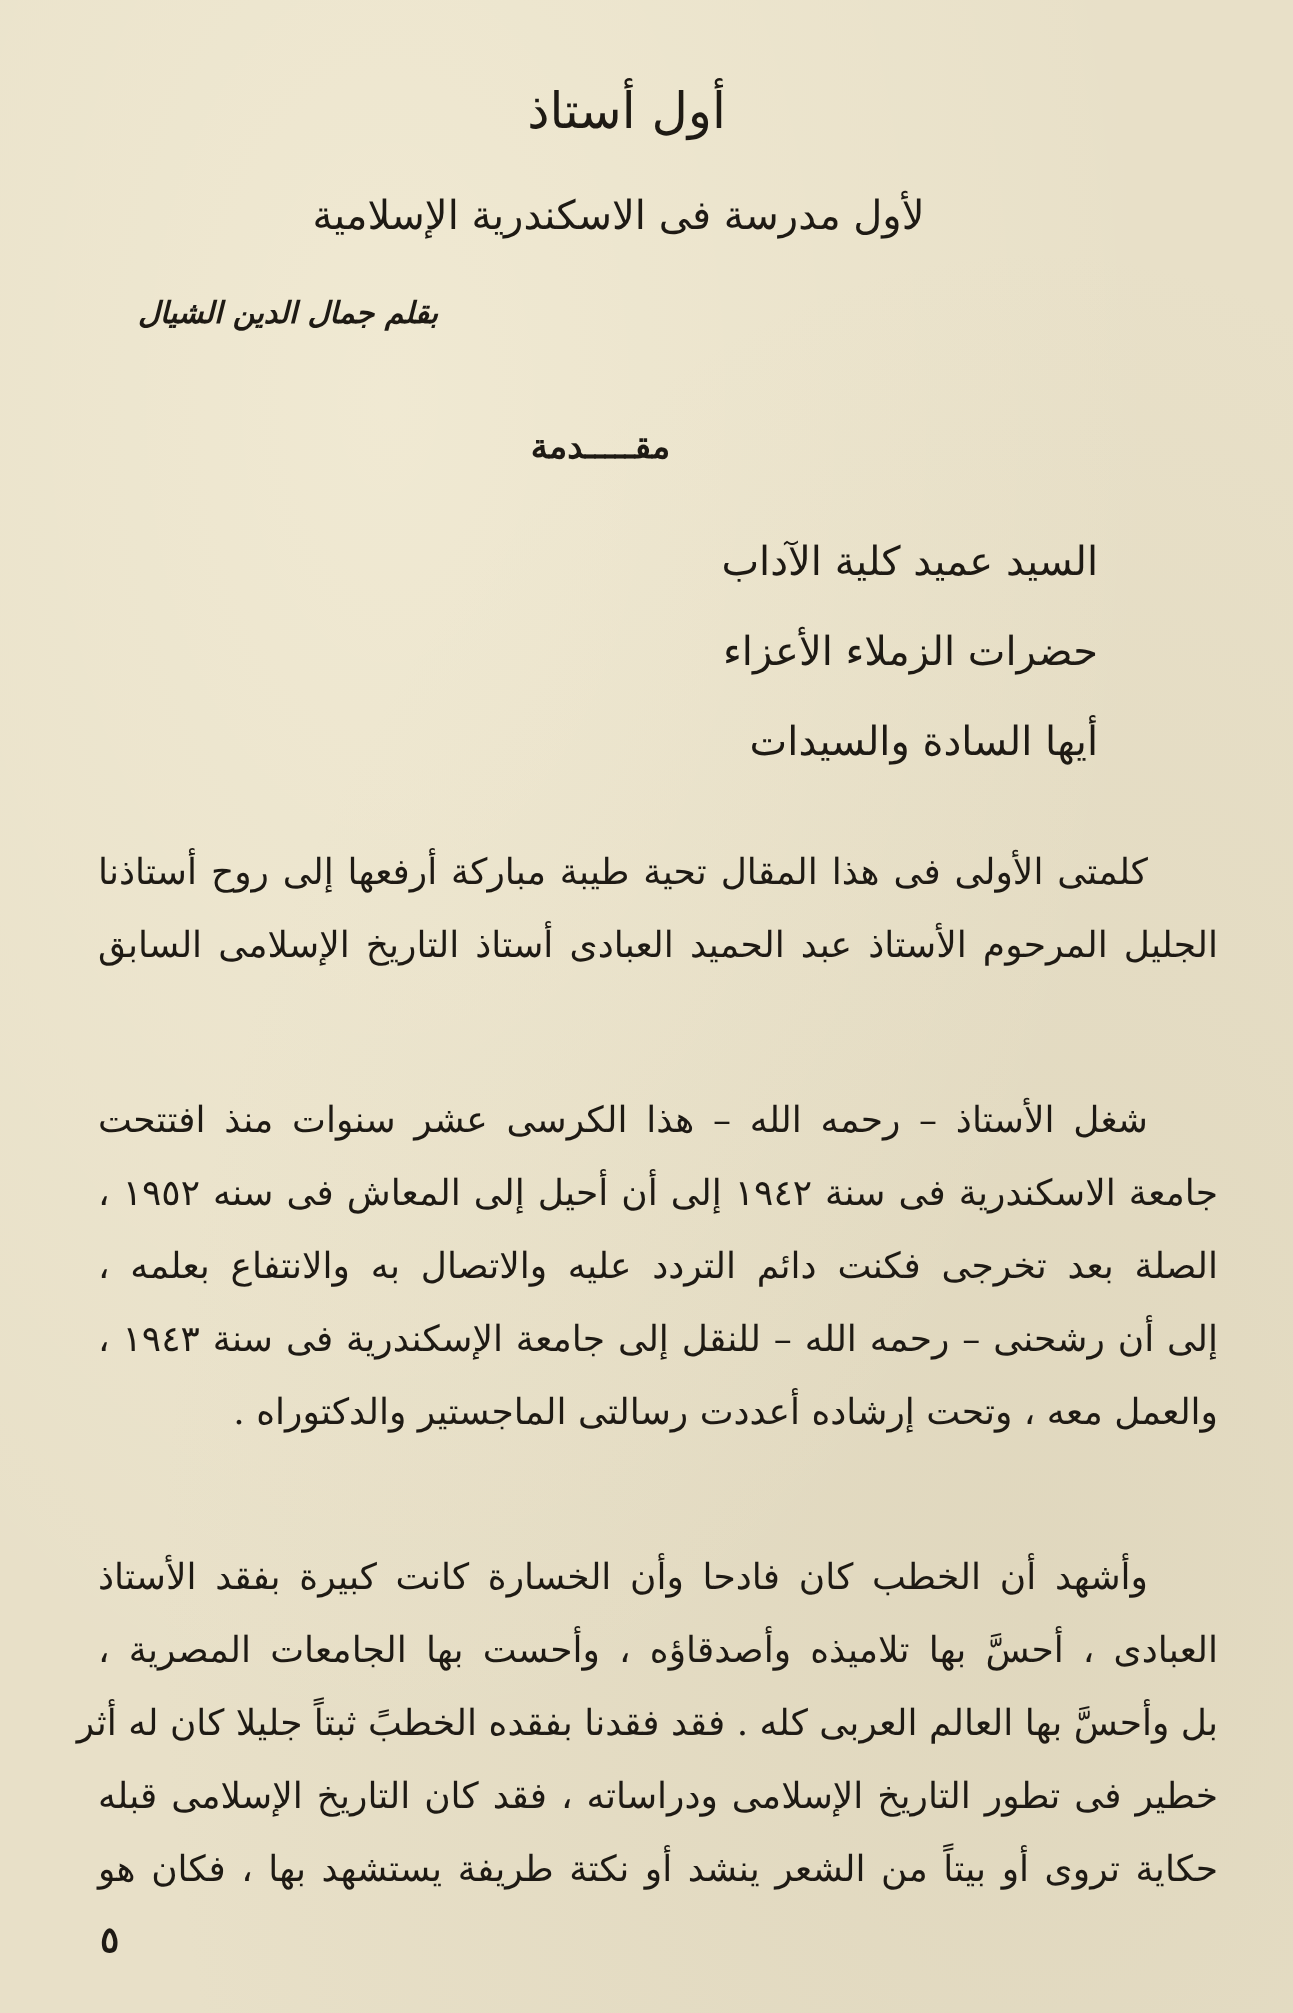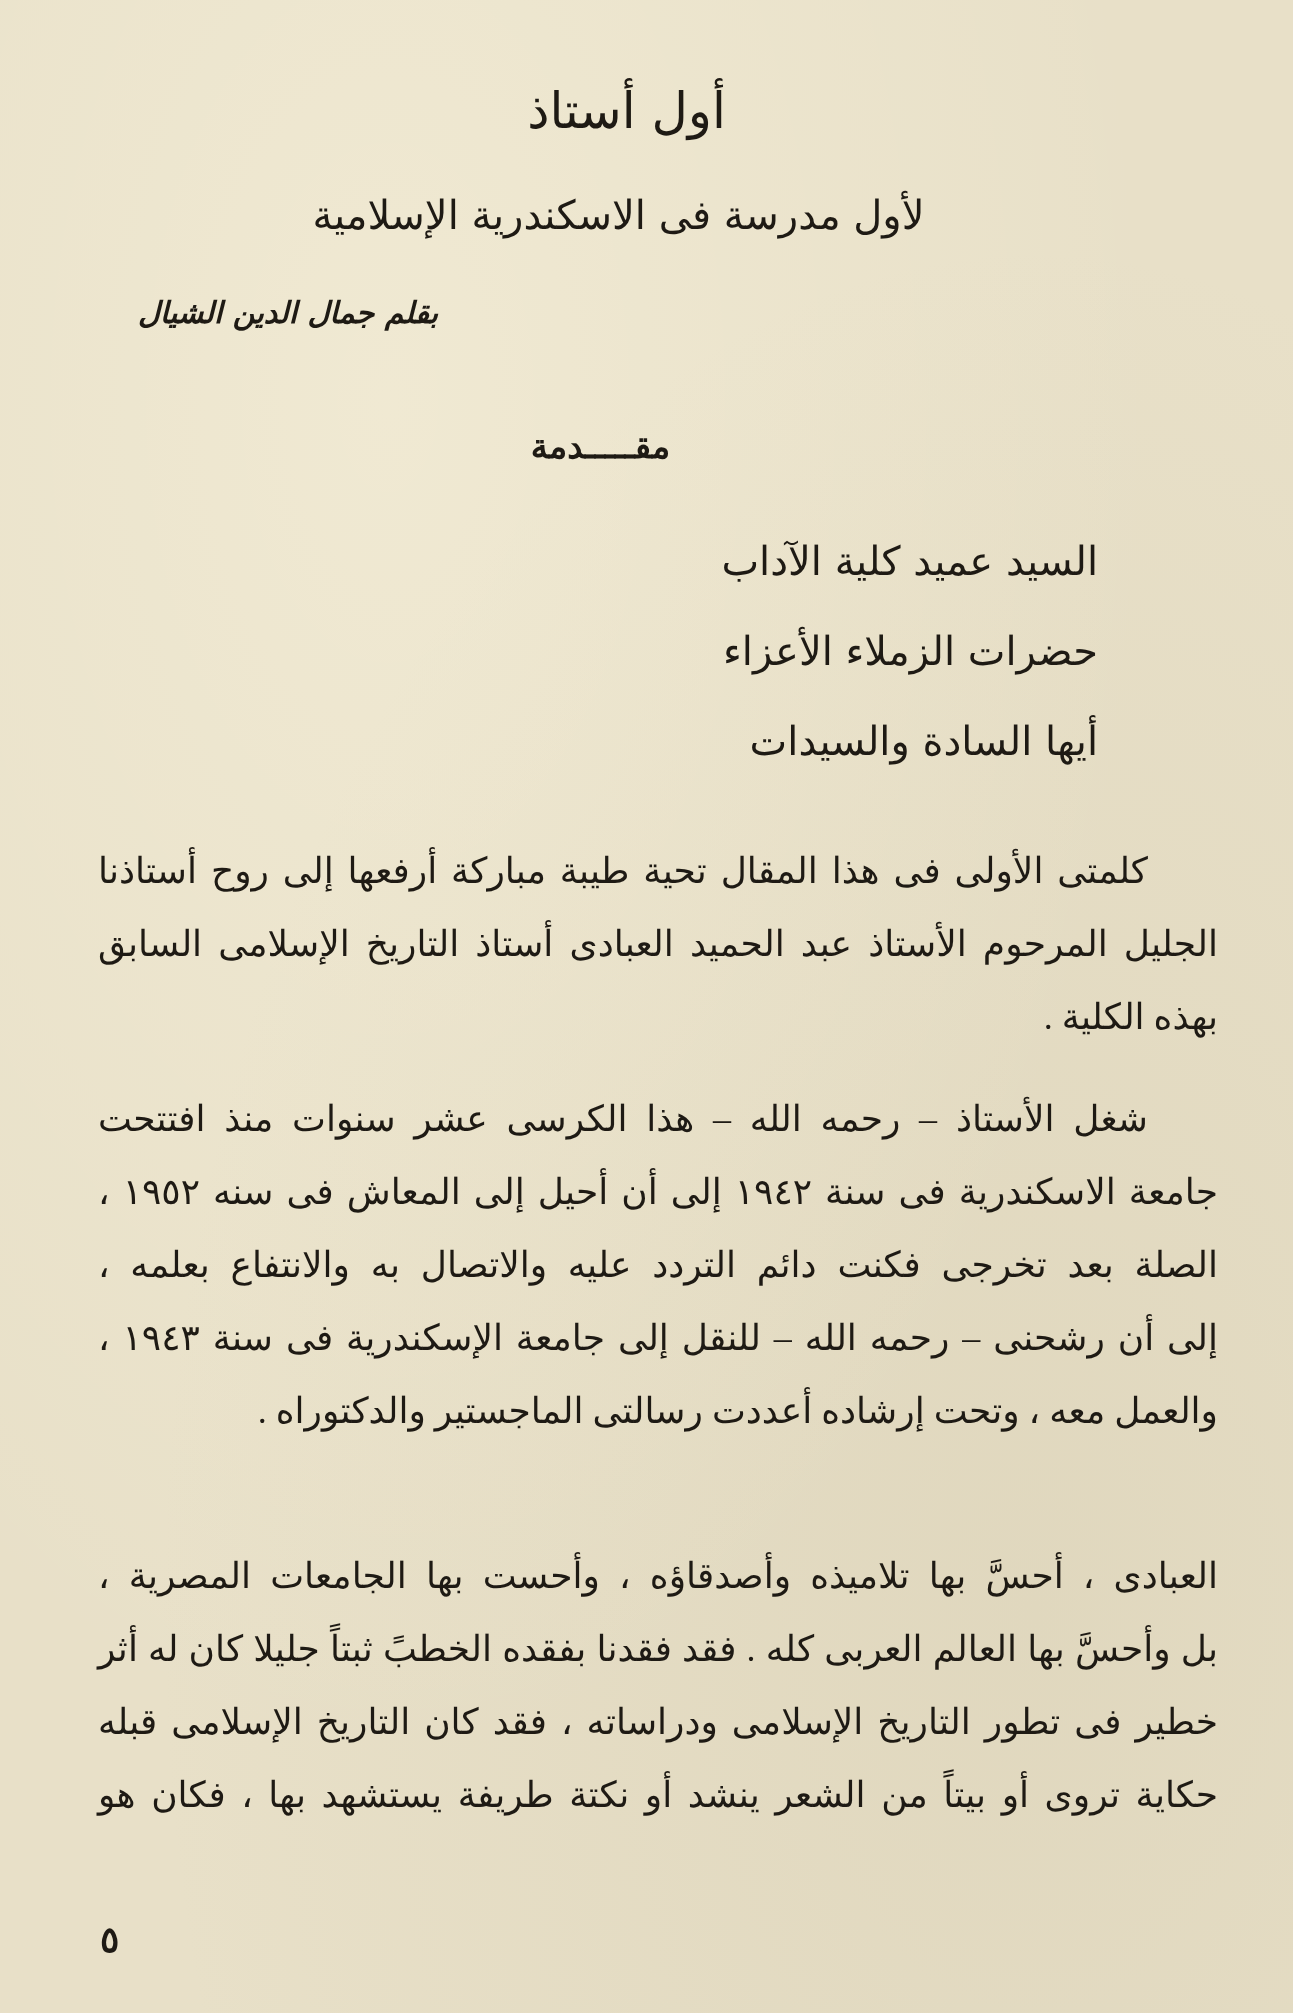--- a/index.html
+++ b/index.html
@@ -37,21 +37,20 @@
     position: absolute; top: 426px; left: 0; width: 1293px; text-align: center;
     font-size: 34px; direction: rtl; font-weight: bold; padding-right: 100px; box-sizing: border-box; padding-left: 8px;
   }
   .salutation {
     position: absolute; right: 195px; font-size: 40px; direction: rtl; text-align: right;
   }
   .para {
     position: absolute; left: 98px; width: 1120px;
     font-size: 36px; line-height: 73px; direction: rtl; text-align: justify;
     text-align-last: right;
-    font-family: Liberation Serif, serif;
   }
   .para .line { display: block; text-align: justify; text-align-last: justify; white-space: nowrap; }
   .para .line.last { text-align-last: right; }
   .para .line.first { padding-right: 70px; }
   .page-number {
     position: absolute; top: 1918px; left: 100px; font-size: 36px; font-weight: bold;
   }
 </style>
 </head>
 <body>
@@ -65,32 +64,32 @@
   <div class="byline">بقلم جمال الدين الشيال</div>
   <div class="section-heading">مقـــــدمة</div>
 
   <div class="salutation" style="top:538px;">السيد عميد كلية الآداب</div>
   <div class="salutation" style="top:628px;">حضرات الزملاء الأعزاء</div>
   <div class="salutation" style="top:718px;">أيها السادة والسيدات</div>
 
   <div class="para" style="top:835px;">
     <span class="line first">كلمتى الأولى فى هذا المقال تحية طيبة مباركة أرفعها إلى روح أستاذنا</span>
     <span class="line">الجليل المرحوم الأستاذ عبد الحميد العبادى أستاذ التاريخ الإسلامى السابق</span>
-    <span class="line last">بهذه الكلية .</span>
   </div>
 
   <div class="para" style="top:1083px;">
     <span class="line first">شغل الأستاذ – رحمه الله – هذا الكرسى عشر سنوات منذ افتتحت</span>
     <span class="line">جامعة الاسكندرية فى سنة ١٩٤٢ إلى أن أحيل إلى المعاش فى سنه ١٩٥٢ ،</span>
     <span class="line">الصلة بعد تخرجى فكنت دائم التردد عليه والاتصال به والانتفاع بعلمه ،</span>
     <span class="line">إلى أن رشحنى – رحمه الله – للنقل إلى جامعة الإسكندرية فى سنة ١٩٤٣ ،</span>
     <span class="line last">والعمل معه ، وتحت إرشاده أعددت رسالتى الماجستير والدكتوراه .</span>
   </div>
 
   <div class="para" style="top:1540px;">
+    <span class="line first">وأشهد أن الخطب كان فادحا وأن الخسارة كانت كبيرة بفقد الأستاذ</span>
     <span class="line">العبادى ، أحسَّ بها تلاميذه وأصدقاؤه ، وأحست بها الجامعات المصرية ،</span>
     <span class="line">بل وأحسَّ بها العالم العربى كله . فقد فقدنا بفقده الخطبً ثبتاً جليلا كان له أثر</span>
     <span class="line">خطير فى تطور التاريخ الإسلامى ودراساته ، فقد كان التاريخ الإسلامى قبله</span>
     <span class="line">حكاية تروى أو بيتاً من الشعر ينشد أو نكتة طريفة يستشهد بها ، فكان هو</span>
   </div>
 
   <div class="page-number">٥</div>
 </div>
 
 </body></html>

